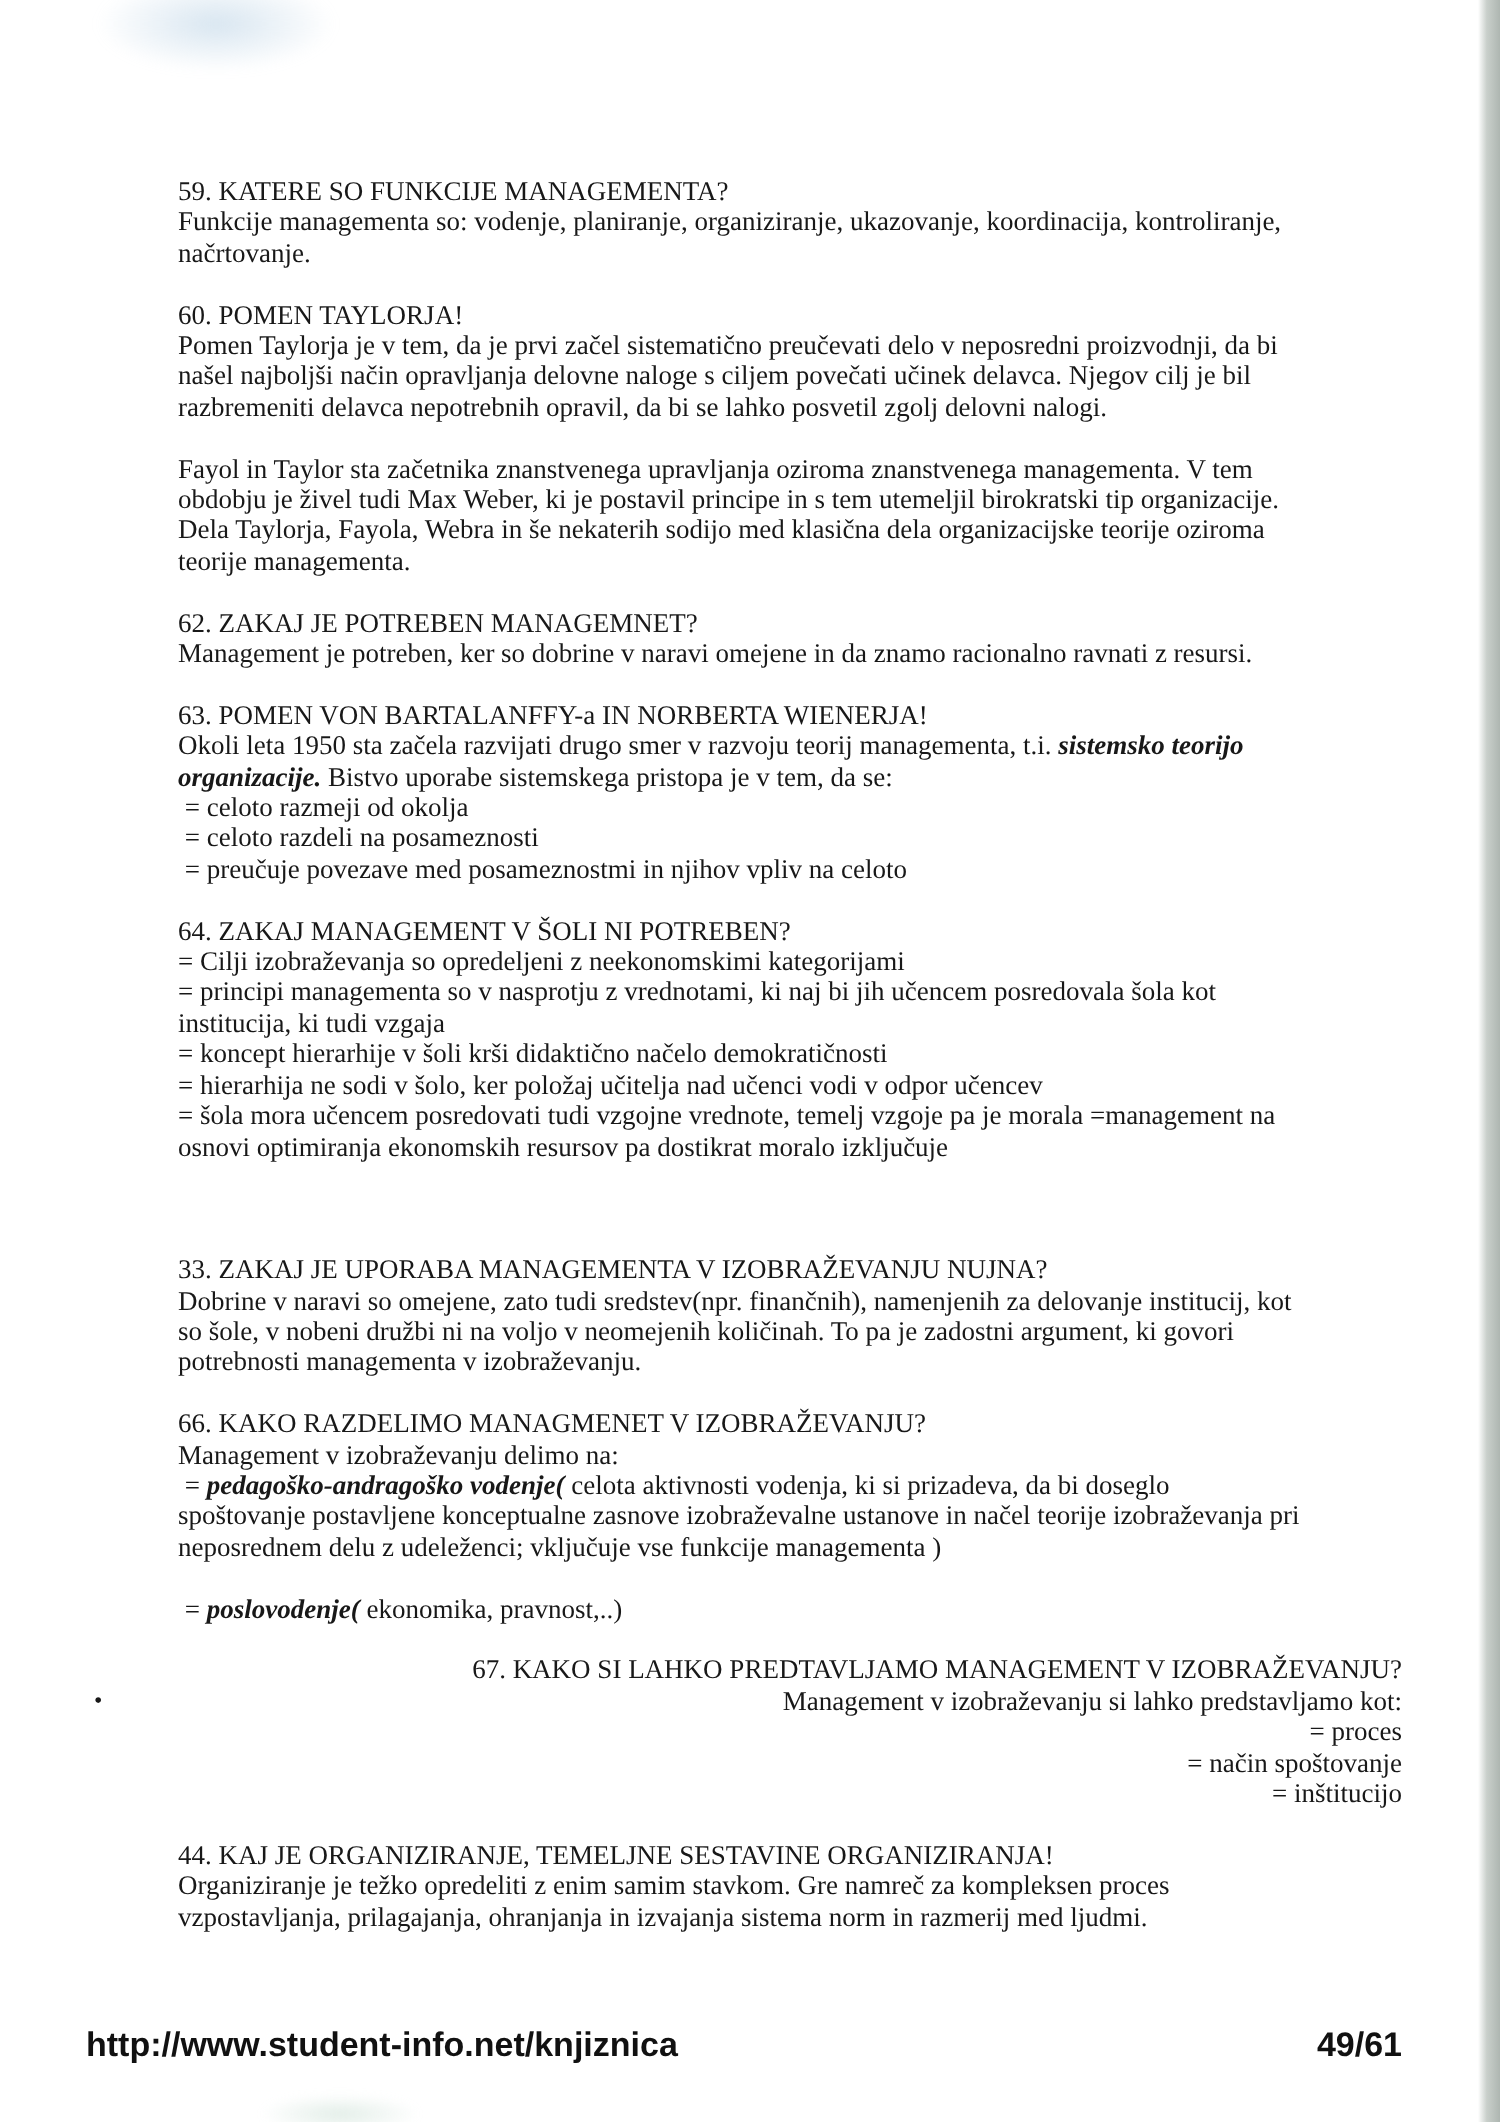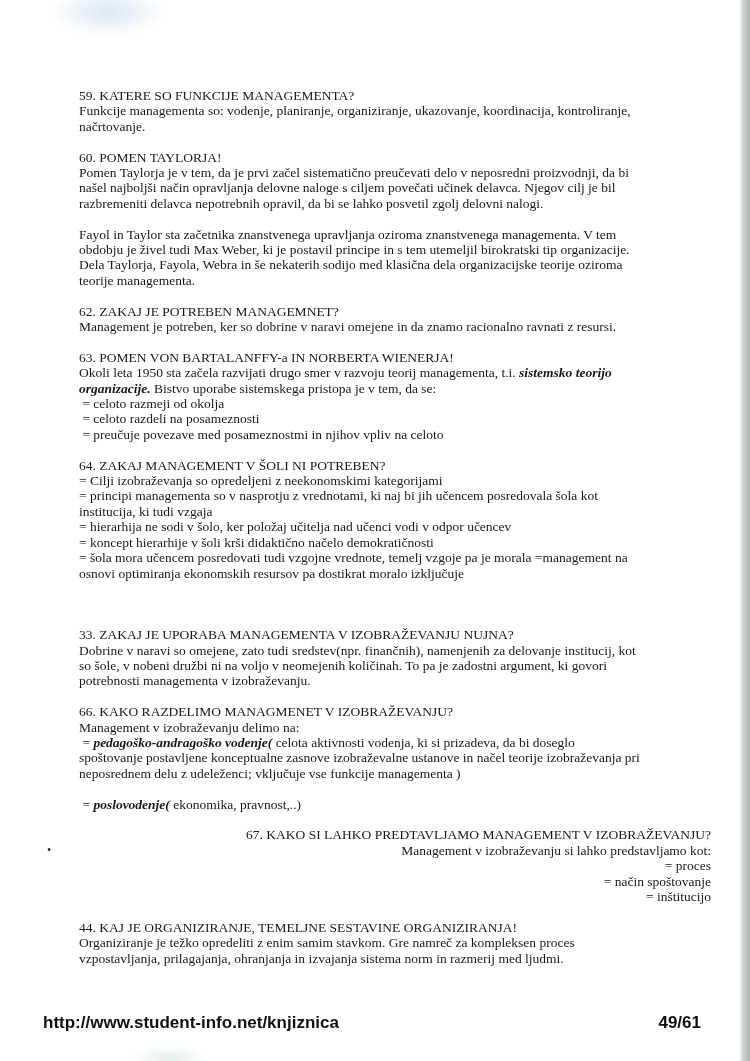--- a/index.html
+++ b/index.html
@@ -51,21 +51,21 @@
     background: linear-gradient(90deg, rgba(176,184,179,0) 0%, rgba(195,202,197,0.9) 40%, #aeb6b1 100%);
     pointer-events: none;
   }
   
   .doc {
     position: absolute;
     left: 75px;
     top: 88px;
     width: 640px;
   }
-  .section { margin: 4px; }
+  .section { margin: 14px; }
   .heading, .line {
     margin: 0;
     font-size: 13.5px;
     line-height: 15.4px;
     white-space: pre;
     position: relative;
     color: #181818;
   }
   .bi {
     font-weight: bold;
@@ -125,22 +125,22 @@
         <p class="line"><span class="bi">organizacije.</span><span> Bistvo uporabe sistemskega pristopa je v tem, da se:</span></p>
         <p class="line"><span> = celoto razmeji od okolja</span></p>
         <p class="line"><span> = celoto razdeli na posameznosti</span></p>
         <p class="line"><span> = preučuje povezave med posameznostmi in njihov vpliv na celoto</span></p>
       </div>
       <div class="section" style="margin-top: 15.4px;">
         <p class="heading">64. ZAKAJ MANAGEMENT V ŠOLI NI POTREBEN?</p>
         <p class="line"><span>= Cilji izobraževanja so opredeljeni z neekonomskimi kategorijami</span></p>
         <p class="line"><span>= principi managementa so v nasprotju z vrednotami, ki naj bi jih učencem posredovala šola kot</span></p>
         <p class="line"><span>institucija, ki tudi vzgaja</span></p>
+        <p class="line"><span>= koncept hierarhije v šoli krši didaktično načelo demokratičnosti</span></p>
         <p class="line"><span>= hierarhija ne sodi v šolo, ker položaj učitelja nad učenci vodi v odpor učencev</span></p>
-        <p class="line"><span>= koncept hierarhije v šoli krši didaktično načelo demokratičnosti</span></p>
         <p class="line"><span>= šola mora učencem posredovati tudi vzgojne vrednote, temelj vzgoje pa je morala =management na</span></p>
         <p class="line"><span>osnovi optimiranja ekonomskih resursov pa dostikrat moralo izključuje</span></p>
       </div>
       <div class="section" style="margin-top: 46.2px;">
         <p class="heading">33. ZAKAJ JE UPORABA MANAGEMENTA V IZOBRAŽEVANJU NUJNA?</p>
         <p class="line"><span>Dobrine v naravi so omejene, zato tudi sredstev(npr. finančnih), namenjenih za delovanje institucij, kot</span></p>
         <p class="line"><span>so šole, v nobeni družbi ni na voljo v neomejenih količinah. To pa je zadostni argument, ki govori</span></p>
         <p class="line"><span>potrebnosti managementa v izobraževanju.</span></p>
       </div>
       <div class="section" style="margin-top: 15.4px; font-family: Liberation Serif, serif;">

